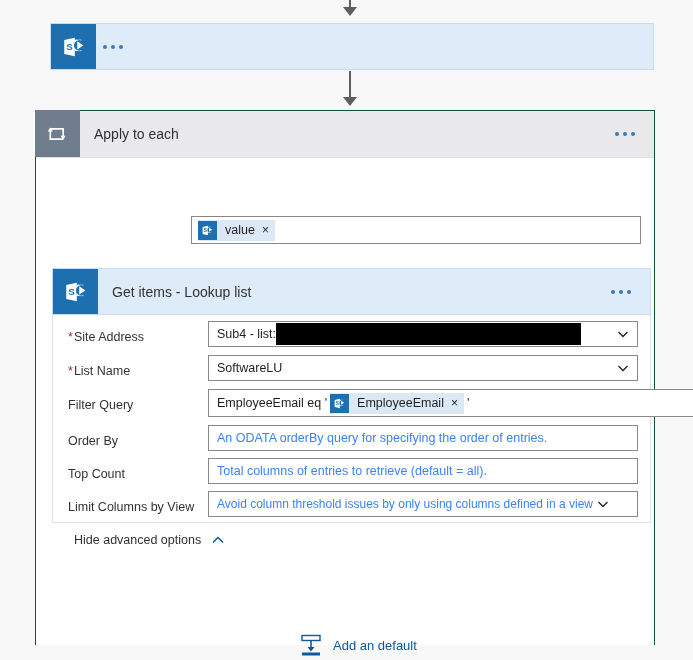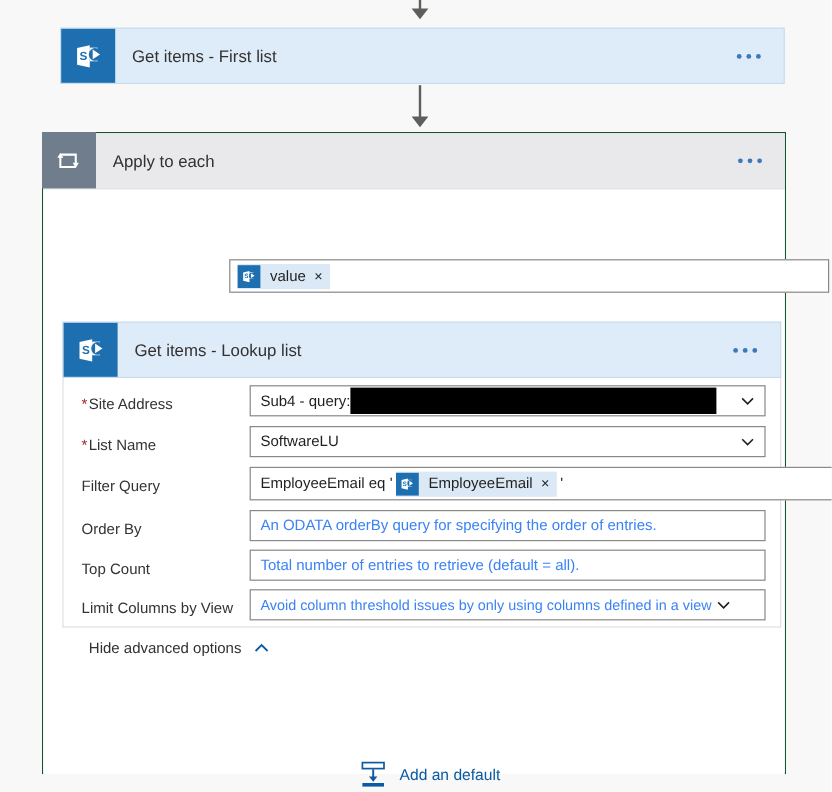--- a/index.html
+++ b/index.html
@@ -246,21 +246,20 @@
     <div class="card-header">
       <div class="sp-icon">
         <svg width="26" height="26" viewBox="0 0 32 32" aria-hidden="true">
           <path d="M4 7.5 L17 4.5 L17 27.5 L4 24.5 Z" fill="#ffffff"></path>
           <rect x="17" y="7" width="8" height="14" fill="#ffffff"></rect>
           <circle cx="22.5" cy="14" r="6.5" fill="#1d6fb0"></circle>
           <path d="M20 9 L27.5 14 L20 19 Z" fill="#ffffff"></path>
           <text x="10.5" y="19.5" font-family="Liberation Sans, sans-serif" font-size="12" font-weight="bold" fill="#1d6fb0" text-anchor="middle">S</text>
         </svg>
       </div>
-      <div class="card-title">Get items - First list</div>
       <div class="ellipsis">
         <i></i>
           <i></i>
           <i></i>
       </div>
     </div>
   </div>
 
   <div class="connector" style="left:340px; top:71px; height:40px;">
     <div class="line" style="height:30px;"></div>
@@ -282,21 +281,21 @@
       <div class="ellipsis">
         <i></i>
           <i></i>
           <i></i>
       </div>
     </div>
 
     <div class="scope-body" style="height:487px;">
 
 
-      <div class="field-control" style="left:155px; top:58px; width:500px; height:28px;">
+      <div class="field-control" style="left:155px; top:58px; width:450px; height:28px;">
         <span class="token" style="margin-left:6px;">
           <span class="sp-icon small">
             <svg width="13" height="13" viewBox="0 0 32 32" aria-hidden="true">
               <path d="M4 7.5 L17 4.5 L17 27.5 L4 24.5 Z" fill="#ffffff"></path>
               <rect x="17" y="7" width="8" height="14" fill="#ffffff"></rect>
               <circle cx="22.5" cy="14" r="6.5" fill="#1d6fb0"></circle>
               <path d="M20 9 L27.5 14 L20 19 Z" fill="#ffffff"></path>
               <text x="10.5" y="19.5" font-family="Liberation Sans, sans-serif" font-size="13" font-weight="bold" fill="#1d6fb0" text-anchor="middle">S</text>
             </svg>
           </span>
@@ -328,21 +327,21 @@
       <div style="position:absolute; left:16px; top:157px; width:599px; height:208px;
                   background:#ffffff; border:1px solid #e1e1e1; border-top:none;
                   box-sizing:border-box;"></div>
 
       <div class="field-row" style="left:32px; top:168px;">
         <div class="field-label">
           <span class="req-star">*</span><span>Site Address</span>
         </div>
       </div>
       <div class="field-control" style="left:172px; top:163px; width:430px;">
-        <span class="field-text">Sub4 - query:</span>
+        <span class="field-text">Sub4 - list:</span>
         <span class="redaction" style="width:305px; margin-left:0;"></span>
         <span class="chevron">
           <svg width="12" height="12" viewBox="0 0 12 12" aria-hidden="true">
             <path d="M1.5 4 L6 8.5 L10.5 4" fill="none" stroke="#201f1e" stroke-width="1.3"></path>
           </svg>
         </span>
       </div>
 
       <div class="field-row" style="left:32px; top:202px;justify-content:flex-end;">
         <div class="field-label">
@@ -389,21 +388,21 @@
       <div class="field-control" style="left:172px; top:267px; width:430px;">
         <span class="field-text placeholder">An ODATA orderBy query for specifying the order of entries.</span>
       </div>
 
       <div class="field-row" style="left:32px; top:305px;">
         <div class="field-label">
           <span>Top Count</span>
         </div>
       </div>
       <div class="field-control" style="left:172px; top:300px; width:430px;">
-        <span class="field-text placeholder">Total number of entries to retrieve (default = all).</span>
+        <span class="field-text placeholder">Total columns of entries to retrieve (default = all).</span>
       </div>
 
       <div class="field-row" style="left:32px; top:338px;">
         <div class="field-label">
           <span>Limit Columns by View</span>
         </div>
       </div>
       <div class="field-control" style="left:172px; top:333px; width:430px;">
         <span class="field-text placeholder" style="font-size:12px;">Avoid column threshold issues by only using columns defined in a view</span>
         <span class="chevron" style="margin-left:4px;">

